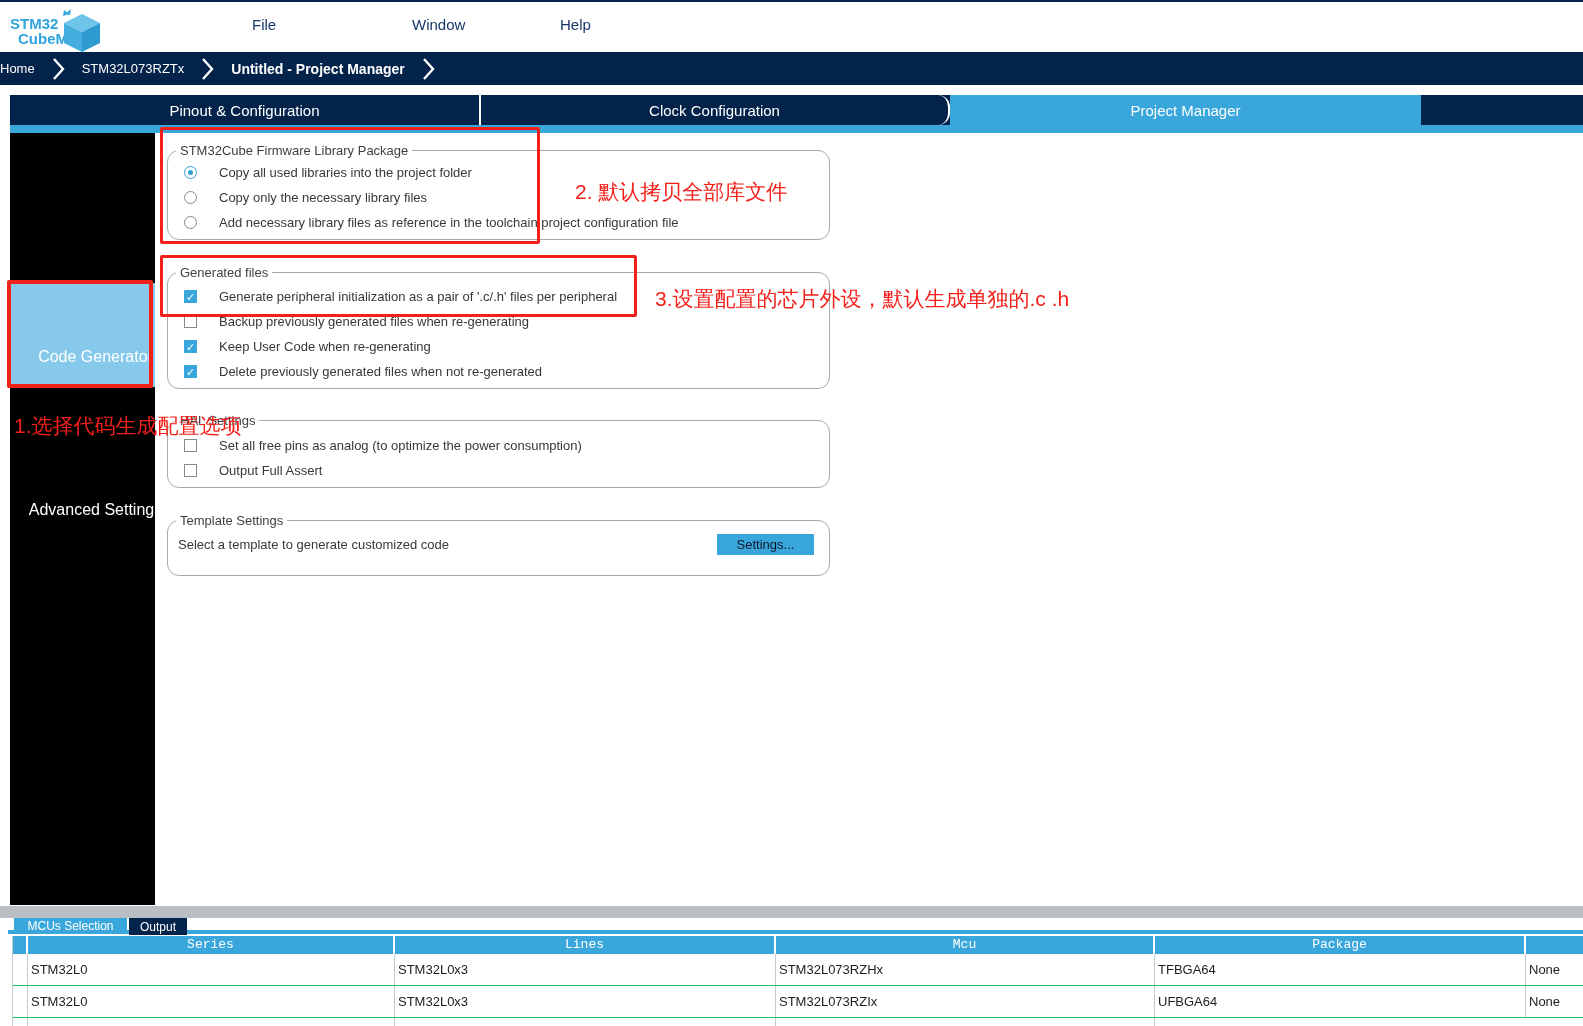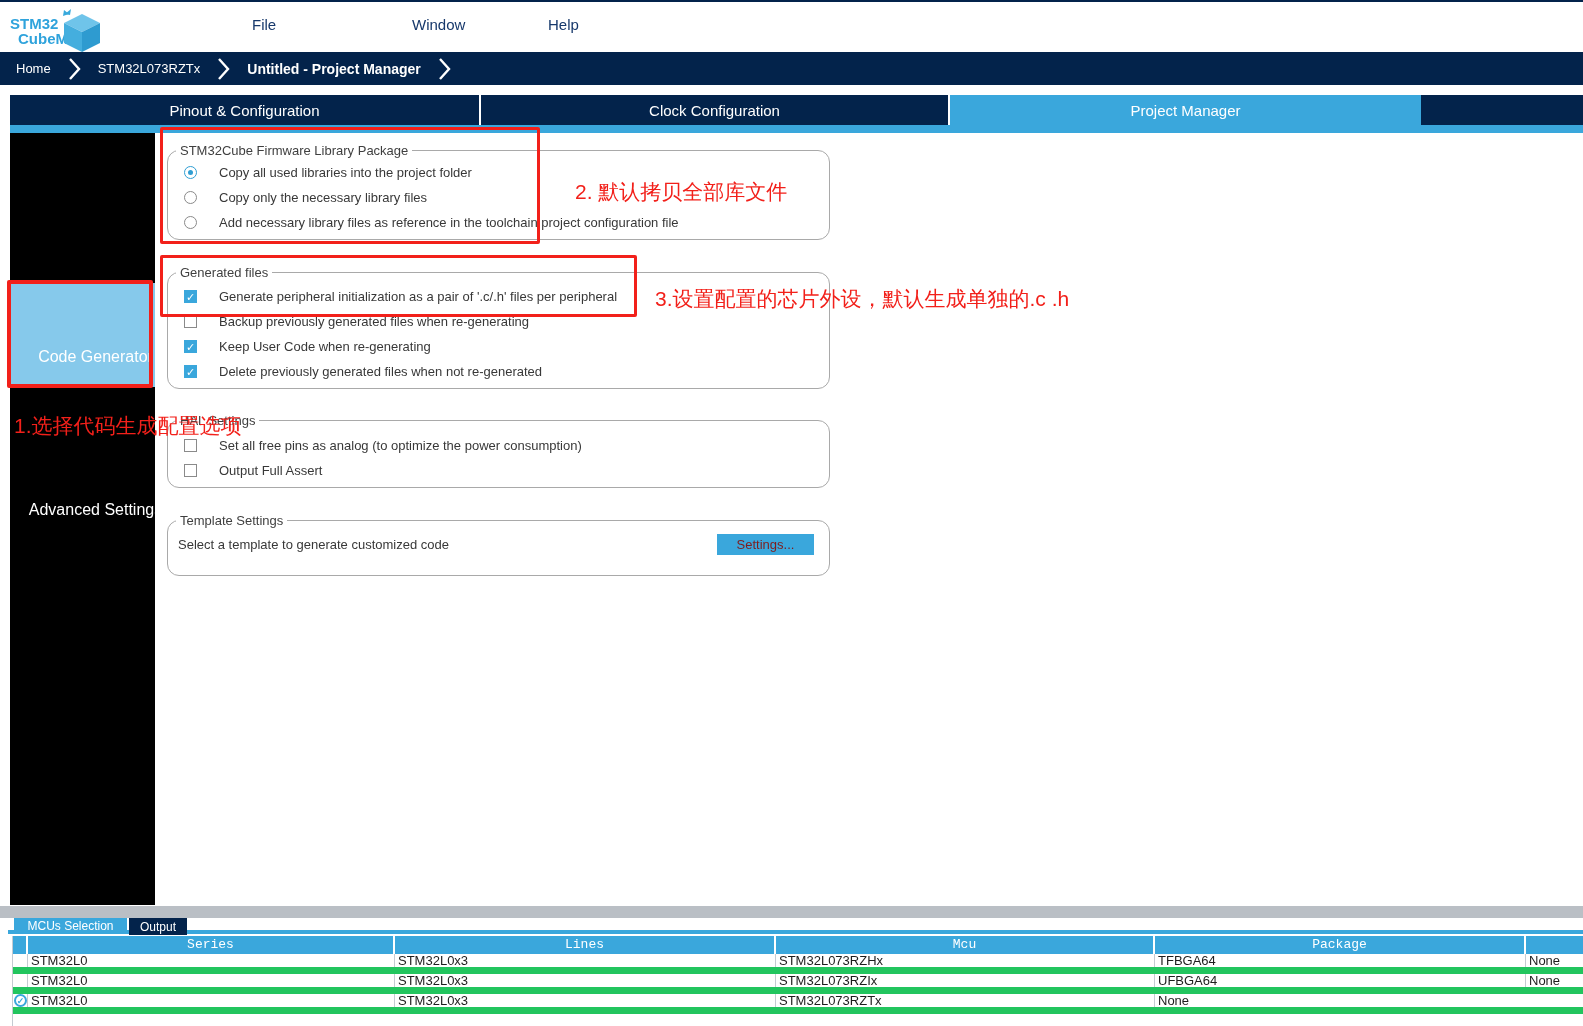--- a/index.html
+++ b/index.html
@@ -9,33 +9,33 @@
     background:#fff; font-family:"Liberation Sans", sans-serif; color:#3c3c3c;
   }
   
   .topline { position:absolute; left:0; top:0; width:100%; height:2px; background:#03234B; }
   .topbar { position:absolute; left:0; top:2px; width:100%; height:50px; background:#fff; }
   .logo { position:absolute; left:10px; top:6px; width:110px; height:44px; }
   .logo-text { position:absolute; left:0; top:8px; line-height:15px; font-weight:bold; color:#2FA3DC; font-size:15px; }
   .logo-text .l2 { padding-left:8px; }
   .logo-cube { position:absolute; left:48px; top:0; }
   .menu-item { position:absolute; top:14px; font-size:15px; color:#16386B; cursor:default; }
-  .menu-file { left:252px; } .menu-window { left:412px; } .menu-help { left:548px;text-align:center; }
+  .menu-file { left:252px; } .menu-window { left:412px; } .menu-help { left:560px;text-align:center; }
   
   .breadcrumb { position:absolute; left:0; top:52px; width:100%; height:33px; background:#03234B;
-    display:flex; align-items:center; padding-left:16px; gap:17px; color:#fff; }
+    display:flex; align-items:center; gap:17px; color:#fff; }
   .crumb { font-size:13px; }
   .crumb.bold { font-weight:bold; font-size:14px; }
   .chev { display:block; }
   
   .tabbar { position:absolute; left:10px; top:95px; width:1573px; height:30px; background:#03234B; }
   .tab { position:absolute; top:0; height:30px; display:flex; align-items:center; justify-content:center;
     color:#fff; font-size:15px; }
   .tab1 { left:0; width:471px; border-right:2px solid #fff; }
-  .tab2 { left:471px; width:469px; border-right:2px solid #fff; }
+  .tab2 { left:471px; width:469px; border-right:2px solid #fff;border-radius:12px; }
   .tab3 { left:940px; width:471px; background:#3AA7DC; }
   .tab-underline { position:absolute; left:10px; top:125px; width:1573px; height:8px; background:#3AA7DC; }
   
   .sidebar { position:absolute; left:10px; top:133px; width:145px; height:772px; background:#000000;padding-left:13px; }
   .side-label { position:absolute; width:100%; text-align:center; color:#fff; font-size:16px; }
   .side-project { top:190px; }
   .side-codegen-block { position:absolute; left:0; top:150px; width:145px; height:104px; background:#86C9EB; }
   .side-codegen-label { top:215px; }
   .side-advanced { top:368px; }
   
@@ -49,21 +49,21 @@
   .fs1 .opt-row:first-of-type { margin-top:9px; }
   .fs2 .opt-row:first-of-type { margin-top:11px; }
   .fs3 .opt-row:first-of-type { margin-top:12px; }
   .radio { width:13px; height:13px; border-radius:50%; border:1px solid #8a8a8a; background:#fff; flex:none; position:relative; }
   .radio.sel { border-color:#2f9ed3; }
   .radio.sel::after { content:""; position:absolute; left:3px; top:3px; width:5px; height:5px; border-radius:50%; background:#2f9ed3; }
   .cbx { width:13px; height:13px; border:1px solid #8a8a8a; background:#fff; flex:none;
     font-size:11px; line-height:12px; text-align:center; color:#fff; }
   .cbx.on { background:#3AA7DC; border-color:#3AA7DC; }
   .tmpl-text { position:absolute; left:10px; top:16px; font-size:13px; color:#383838; }
-  .tmpl-btn { position:absolute; left:549px; top:13px; width:97px; height:21px; background:#3AA7DC; color:#7f1d1d;
+  .tmpl-btn { position:absolute; left:549px; top:13px; width:97px; height:21px; background:#3AA7DC; color:#0f172a;
     border:none; font-size:13px; font-family:"Liberation Sans",sans-serif; cursor:pointer; }
   
   .redbox { position:absolute; border:3px solid #F2201A; border-radius:2px; z-index:5; pointer-events:none; }
   .rb1 { left:160px; top:127px; width:380px; height:117px; }
   .rb2 { left:160px; top:255px; width:477px; height:62px; }
   .rb3 { left:7px;  top:280px; width:146px; height:108px; border-width:4px; }
   .ann { position:absolute; color:#F2201A; font-size:21px; z-index:6; white-space:nowrap; }
   .ann1 { left:14px; top:412px; }
   .ann2 { left:575px; top:178px; }
   .ann3 { left:655px; top:285px; }
@@ -71,21 +71,21 @@
   .gray-strip { position:absolute; left:0; top:906px; width:100%; height:12px; background:#BABFC5; }
   .ftab-underline { position:absolute; left:8px; top:930px; width:1575px; height:4px; background:#3AA7DC; }
   .ftab { position:absolute; top:918px; height:16px; display:flex; align-items:center; justify-content:center;
     color:#fff; font-size:12px; z-index:2; }
   .ftab-mcus { left:14px; width:113px; background:#3AA7DC; }
   .ftab-output { left:129px; width:58px; background:#03234B; height:17px; }
   .mcu-table { position:absolute; left:12px; top:936px; width:1571px; height:90px; border-left:1px solid #c4cbd2; }
   .thead { display:flex; height:18px;font-family:Liberation Mono, monospace; }
   .th { background:#3AA7DC; color:#fff; font-size:13px; text-align:center; line-height:18px; border-right:2px solid #fff; }
   .th:last-child { border-right:none; }
-  .trow { display:flex; height:20px; border-bottom:7px solid #22c55e; background:#fff; }
+  .trow { display:flex; height:32px; border-bottom:1px solid #22c55e; background:#fff; }
   .td { font-size:13px; line-height:19px; color:#1d1d1d; padding-left:3px; border-right:1px solid #c4cbd2;
     overflow:hidden; white-space:nowrap; display:flex; align-items:center; gap:1px; }
   .td:last-child { border-right:none; }
   .c-icon { width:15px; flex:none; padding-left:1px; }
   .c-series { width:367px; flex:none; }
   .c-lines { width:381px; flex:none; }
   .c-mcu { width:379px; flex:none; }
   .c-pkg { width:371px; flex:none; }
   .c-extra { flex:1; }
   .sel-check { width:13px; height:13px; border-radius:50%; border:2px solid #3AA7DC; color:#3AA7DC;

